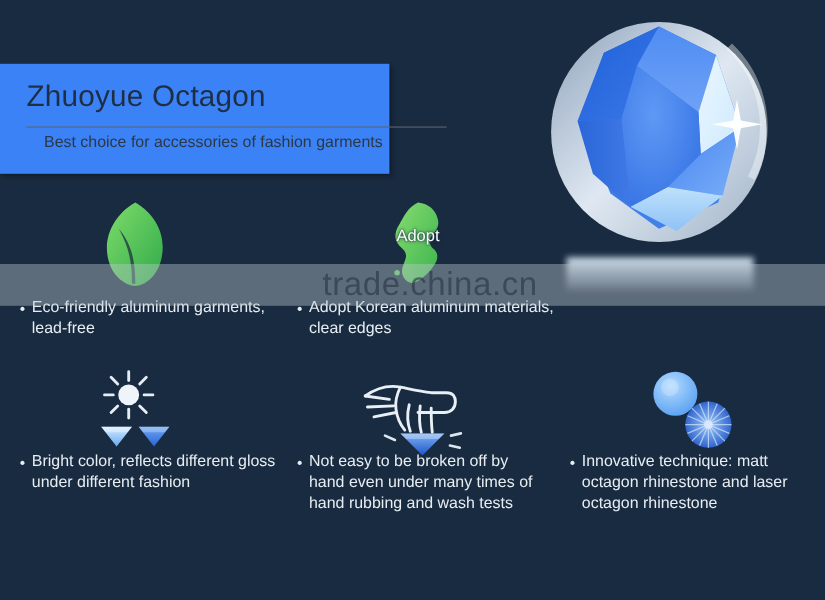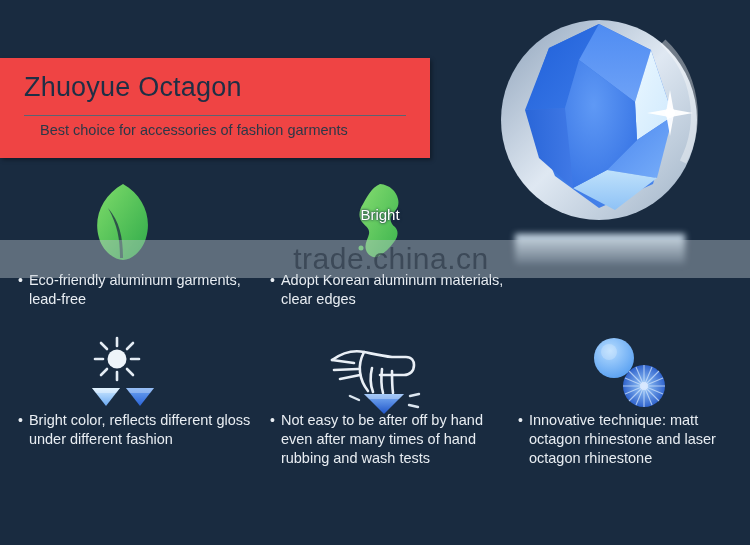--- a/index.html
+++ b/index.html
@@ -6,22 +6,22 @@
   html, body { width:750px; height:545px; overflow:hidden; }
   body {
     background:#192b40;
     font-family:"Liberation Sans", sans-serif;
     position:relative;
   }
   #stage { position:relative; width:750px; height:545px; background:#192b40; overflow:hidden; }
 
   
   .title-panel {
-    position:absolute; left:0; top:58px; width:430px; height:100px;
-    background:#ef4444;
+    position:absolute; left:0; top:58px; width:354px; height:100px;
+    background:#3b82f6;
     box-shadow: 2px 2px 4px rgba(0,0,0,0.35);
   }
   .title-main {
     position:absolute; left:24px; top:14px;
     font-size:27px; font-weight:400; color:#1e2f45;
     letter-spacing:0.2px; white-space:nowrap;
   }
   .title-rule {
     position:absolute; left:24px; top:57px; width:382px; height:1px;
     background:#5b6472;
@@ -207,21 +207,21 @@
               <stop offset="0" stop-color="#86dd70"></stop>
                 <stop offset="1" stop-color="#3bb34e"></stop>
             </linearGradient>
           </defs>
           <path d="M40 2 C50 3 56 9 58 17 C60 25 55 29 52 33 C49 37 51 42 55 45
                    C59 49 58 55 54 60 C50 66 44 71 39 74 C34 77 28 74 26 68
                    C24 62 28 57 29 52 C30 46 25 44 22 40 C18 35 19 28 23 22
                    C27 15 31 6 40 2 Z" fill="url(#korG)"></path>
           <circle cx="21" cy="66" r="2.5" fill="#57c45e"></circle>
         </svg>
-        <div class="korea-label">Bright</div>
+        <div class="korea-label">Adopt</div>
       </div>
       <div class="feat-text">
         <span class="bullet">•</span>
         <span class="feat-body">Adopt Korean aluminum materials, clear edges</span>
       </div>
     </div>
 
     <div class="feat" id="feat-3">
       <div class="feat-icon">
         <svg width="110" height="72" viewBox="0 0 110 72">
@@ -282,21 +282,21 @@
           <polygon points="44,56 84,56 79,61 49,61" fill="#ffffff" opacity="0.3"></polygon>
           <g stroke="#dce6f0" stroke-width="2.4" stroke-linecap="round">
             <line x1="30" y1="58" x2="39" y2="62"></line>
             <line x1="90" y1="58" x2="99" y2="56"></line>
             <line x1="89" y1="67" x2="98" y2="69"></line>
           </g>
         </svg>
       </div>
       <div class="feat-text">
         <span class="bullet">•</span>
-        <span class="feat-body">Not easy to be after off by hand even after many times of hand rubbing and wash tests</span>
+        <span class="feat-body">Not easy to be broken off by hand even under many times of hand rubbing and wash tests</span>
       </div>
     </div>
 
     <div class="feat" id="feat-5">
       <div class="feat-icon">
         <svg width="78" height="74" viewBox="0 0 78 74">
           <defs>
             <radialGradient id="matt" cx="0.4" cy="0.32" r="0.8">
               <stop offset="0" stop-color="#b6dcff"></stop>
                 <stop offset="1" stop-color="#4f9af0"></stop>

